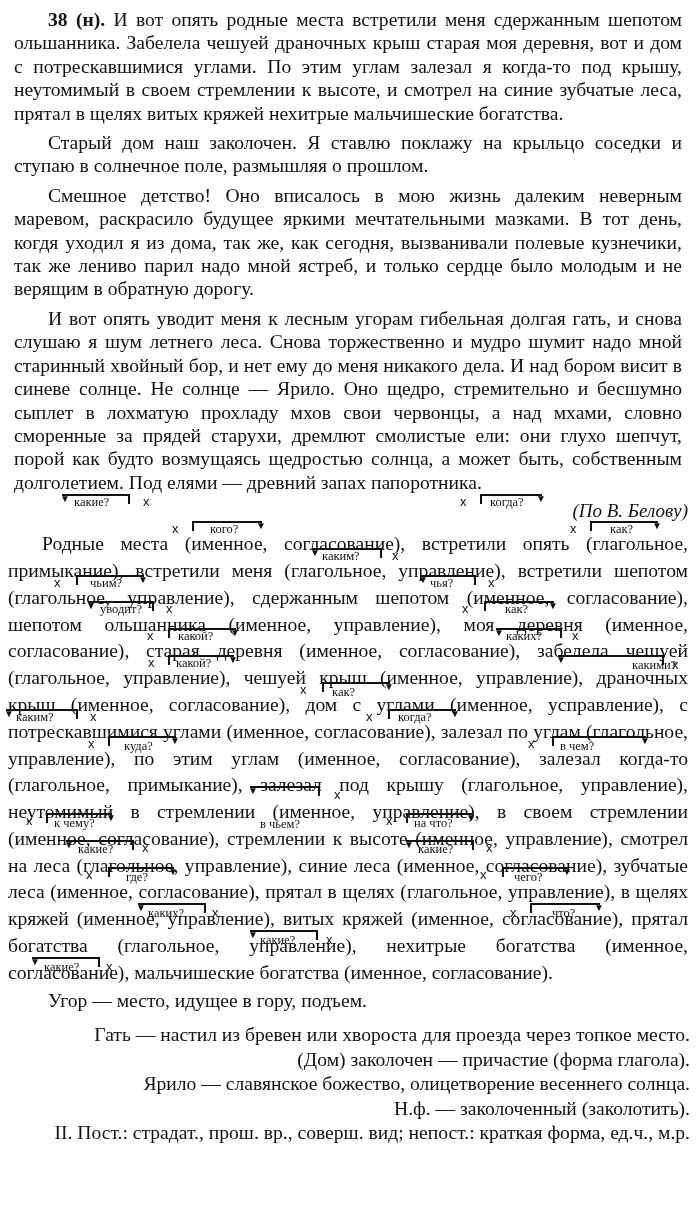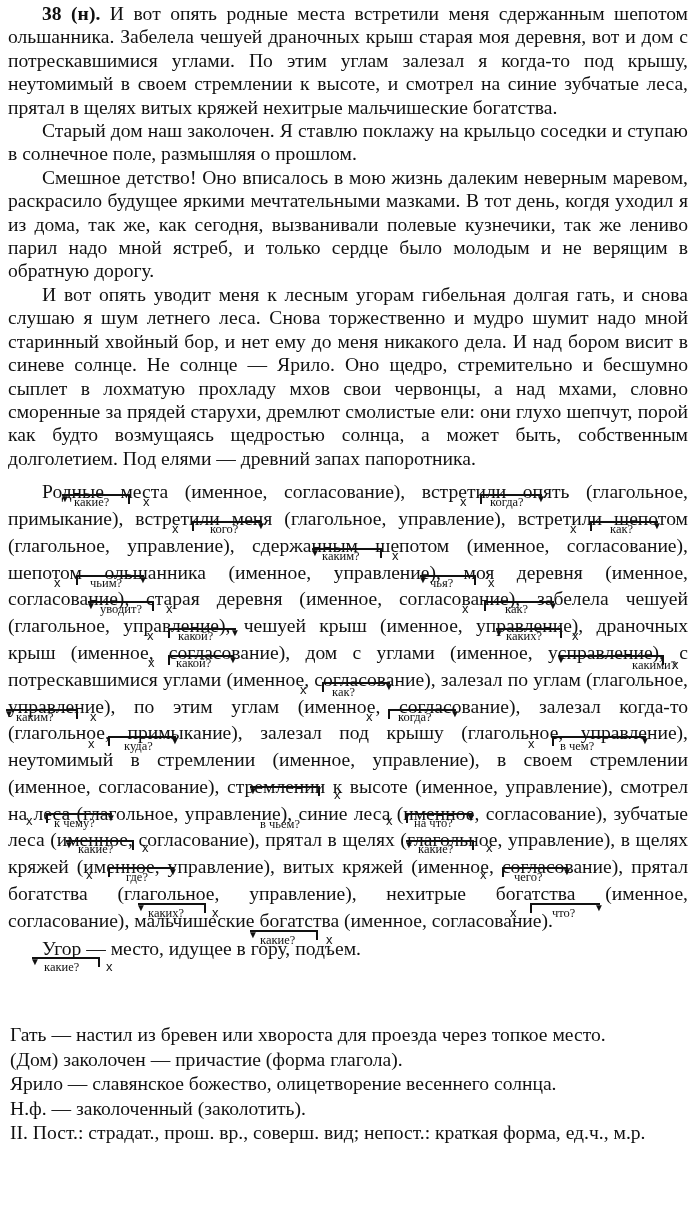--- a/index.html
+++ b/index.html
@@ -1,42 +1,43 @@
 <!DOCTYPE html>
 <html><head>
 <meta charset="utf-8">
 <style>
   html, body { margin: 0; padding: 0; background: #ffffff; }
   body { width: 696px; height: 1212px; overflow: hidden; position: relative;
          font-family: "Liberation Serif", serif; color: #111; }
   .page { position: absolute; left: 8px; top: 2px; width: 680px; }
-  .p { font-size: 19.6px; line-height: 23.4px; text-align: justify; margin: 0; }
+  .p { font-size: 19.6px; line-height: 23.4px; text-align: justify; margin: 6px; }
   .ind { text-indent: 34px; }
   .num { font-weight: bold; }
   .src { text-align: right; font-style: italic; font-size: 19px; line-height: 22px; margin: 0; }
   .an { font-size: 19.6px; line-height: 26.8px; text-align: justify; margin: 0; position: relative; }
-  .defs { position: absolute; left: 10px; top: 1023px; width: 680px; }
+  .defs { position: absolute; left: 10px; top: 1023px; width: 680px; text-align: right; }
   .defs .d { font-size: 19.6px; line-height: 24.6px; margin: 0; white-space: nowrap; }
   .dbl { text-decoration: underline; text-decoration-style: double; }
   .marks { position: absolute; left: 0; top: 0; width: 696px; height: 1212px; pointer-events: none; }
   .q { position: absolute; font-size: 12.5px; line-height: 12px; font-family: "Liberation Serif", serif; }
   .x { position: absolute; font-size: 13px; font-family: "Liberation Sans", sans-serif; line-height: 12px; }
   .br { position: absolute; border-top: 2px solid #111; height: 8px; }
   .br.l { border-left: 2px solid #111; }
   .br.r { border-right: 2px solid #111; }
   .arw { position: absolute; font-size: 10px; line-height: 10px; }
 </style>
 </head>
 <body>
 
 <div class="page">
   <p class="p ind"><span class="num">38 (н).</span> <span>И вот опять родные места встретили меня сдержанным шепотом ольшанника. Забелела чешуей драночных крыш старая моя деревня, вот и дом с потрескавшимися углами. По этим углам залезал я когда-то под крышу, неутомимый в своем стремлении к высоте, и смотрел на синие зубчатые леса, прятал в щелях витых кряжей нехитрые мальчишеские богатства.</span></p>
   <p class="p ind">Старый дом наш заколочен. Я ставлю поклажу на крыльцо соседки и ступаю в солнечное поле, размышляя о прошлом.</p>
   <p class="p ind">Смешное детство! Оно вписалось в мою жизнь далеким неверным маревом, раскрасило будущее яркими мечтательными мазками. В тот день, когдя уходил я из дома, так же, как сегодня, вызванивали полевые кузнечики, так же лениво парил надо мной ястреб, и только сердце было молодым и не верящим в обратную дорогу.</p>
   <p class="p ind">И вот опять уводит меня к лесным угорам гибельная долгая гать, и снова слушаю я шум летнего леса. Снова торжественно и мудро шумит надо мной старинный хвойный бор, и нет ему до меня никакого дела. И над бором висит в синеве солнце. Не солнце — Ярило. Оно щедро, стремительно и бесшумно сыплет в лохматую прохладу мхов свои червонцы, а над мхами, словно сморенные за прядей старухи, дремлют смолистые ели: они глухо шепчут, порой как будто возмущаясь щедростью солнца, а может быть, собственным долголетием. Под елями — древний запах папоротника.</p>
+  <p class="src">(По В. Белову)</p>
   <div style="height:9px"></div>
   <p class="an ind">Родные места (именное, согласование), встретили опять (глагольное, примыкание), встретили меня (глагольное, управление), встретили шепотом (глагольное, управление), сдержанным шепотом (именное, согласование), шепотом ольшанника (именное, управление), моя деревня (именное, согласование), старая деревня (именное, согласование), забелела чешуей (глагольное, управление), чешуей крыш (именное, управление), драночных крыш (именное, согласование), дом с углами (именное, усправление), с потрескавшимися углами (именное, согласование), залезал по углам (глагольное, управление), по этим углам (именное, согласование), залезал когда-то (глагольное, примыкание), залезал под крышу (глагольное, управление), неутомимый в стремлении (именное, управление), в своем стремлении (именное, согласование), стремлении к высоте (именное, управление), смотрел на леса (глагольное, управление), синие леса (именное, согласование), зубчатые леса (именное, согласование), прятал в щелях (глагольное, управление), в щелях кряжей (именное, управление), витых кряжей (именное, согласование), прятал богатства (глагольное, управление), нехитрые богатства (именное, согласование), мальчишеские богатства (именное, согласование).</p>
   <p class="p ind" style="margin-top:2px">Угор — место, идущее в гору, подъем.</p>
 </div>
 
 <div class="defs">
   <p class="d">Гать — настил из бревен или хвороста для проезда через топкое место.</p>
   <p class="d">(Дом) заколочен — причастие (форма глагола).</p>
   <p class="d">Ярило — славянское божество, олицетворение весеннего солнца.</p>
   <p class="d">Н.ф. — заколоченный (заколотить).</p>

